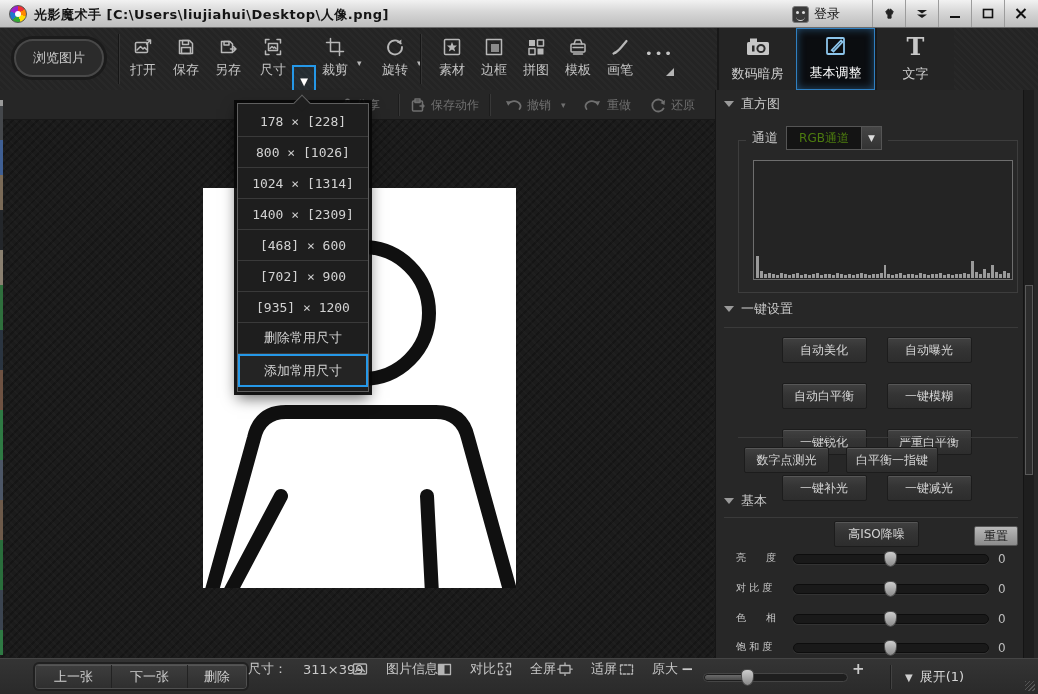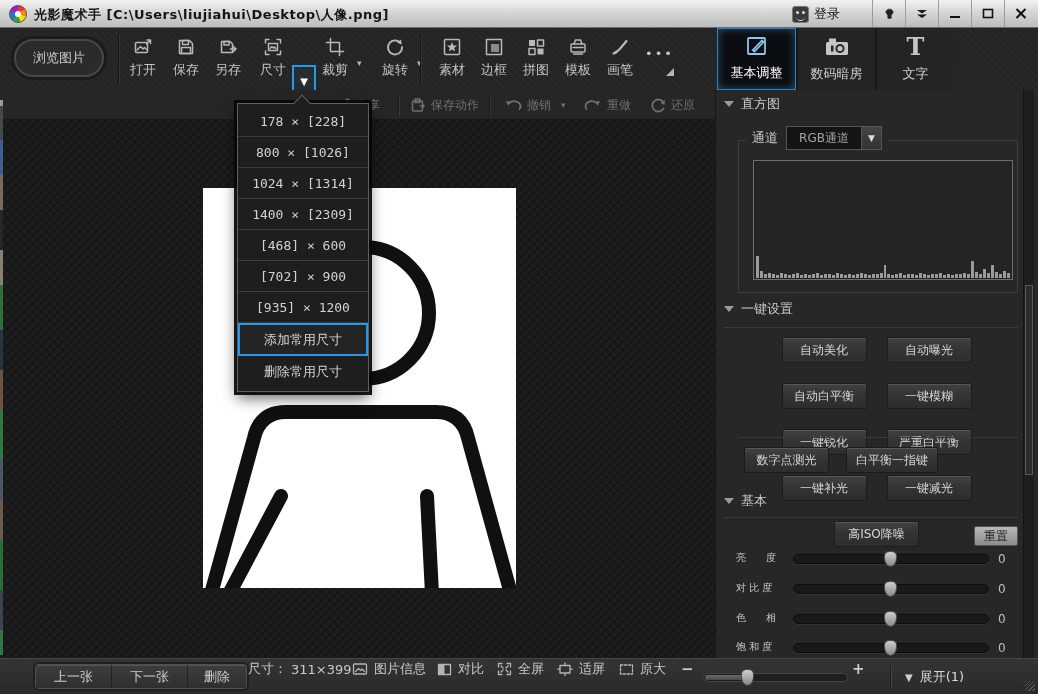--- a/index.html
+++ b/index.html
@@ -83,21 +83,21 @@
 
   
   .rpanel{position:absolute;left:715px;top:90px;width:323px;height:568px;background:#272727;border-left:1px solid #161616;}
   .sechead{position:absolute;left:8px;height:18px;display:flex;align-items:center;gap:7px;color:#c9c9c9;font-size:13px;}
   .sechead .tri{width:0;height:0;border-left:5px solid transparent;border-right:5px solid transparent;border-top:6px solid #9a9a9a;}
   .secline{position:absolute;left:8px;right:20px;height:1px;background:#3a3a3a;}
   .groupbox{position:absolute;left:22px;top:50px;width:280px;height:153px;border:1px solid #3d3d3d;}
   .chrow{position:absolute;left:30px;top:35px;height:26px;display:flex;align-items:center;gap:8px;background:#272727;padding:0 6px;z-index:2;}
   .chlabel{color:#c9c9c9;font-size:13px;}
   .chselect{width:96px;height:24px;background:#141414;border:1px solid #555;display:flex;align-items:stretch;}
-  .chselect .chval{flex:1;display:flex;align-items:center;justify-content:center;font-size:12px;color:#a3a3a3;}
+  .chselect .chval{flex:1;display:flex;align-items:center;justify-content:center;font-size:12px;color:#4d7c0f;}
   .chselect .charrow{width:20px;background:linear-gradient(#454545,#333);border-left:1px solid #555;
     display:flex;align-items:center;justify-content:center;color:#ddd;font-size:9px;}
   .histframe{position:absolute;left:37px;top:70px;width:260px;height:120px;border:1px solid #6e6e6e;background:#242424;}
   .histbars{position:absolute;left:2px;right:2px;bottom:1px;height:24px;display:flex;align-items:flex-end;gap:1px;}
   .hbar{width:3px;background:#9a9a9a;}
   .okgrid{position:absolute;left:28px;top:247px;width:265px;display:flex;flex-wrap:wrap;gap:20px;justify-content:center;}
   .rbtn{width:85px;height:26px;background:linear-gradient(#414141,#343434 45%,#2d2d2d);
     border:1px solid #1c1c1c;box-shadow:inset 0 1px 0 #575757;border-radius:2px;
     display:flex;align-items:center;justify-content:center;color:#d6d6d6;font-size:12px;}
   .okextra{position:absolute;left:28px;top:357px;display:flex;gap:17px;}
@@ -115,21 +115,21 @@
   .scrollthumb{position:absolute;left:1px;top:195px;width:8px;height:190px;background:#2d2d2d;border:1px solid #5a5a5a;}
 
   
   .statusbar{position:absolute;left:0;top:658px;width:1038px;height:36px;background:linear-gradient(#343434,#2a2a2a);
     border-top:1px solid #454545;}
   .navgroup{position:absolute;left:35px;top:5px;height:25px;display:flex;border:1px solid #4f4f4f;border-radius:4px;
     overflow:hidden;box-shadow:0 0 0 2px #202020;}
   .navbtn{height:100%;background:linear-gradient(#3d3d3d,#2f2f2f);border-right:1px solid #222;
     box-shadow:inset 0 1px 0 #555;display:flex;align-items:center;justify-content:center;color:#cfcfcf;font-size:13px;}
   .navbtn:last-child{border-right:none;}
-  .sb-item{position:absolute;top:0;height:20px;display:flex;align-items:center;gap:6px;color:#c9c9c9;font-size:13px;}
+  .sb-item{position:absolute;top:0;height:20px;display:flex;align-items:center;gap:18px;color:#c9c9c9;font-size:13px;}
   .sb-item svg{stroke:#b5b5b5;fill:none;stroke-width:1.3;stroke-linecap:round;stroke-linejoin:round;}
   .zoomtrack{position:absolute;left:703px;top:14px;width:145px;height:9px;border-radius:5px;background:#1e1e1e;border:1px solid #454545;}
   .zoomfill{position:absolute;left:1px;top:1px;height:5px;width:42px;border-radius:4px;background:linear-gradient(#6a6a6a,#4a4a4a);}
   .zoomthumb{position:absolute;left:37px;top:-5px;width:13px;height:17px;background:linear-gradient(#cdcdcd,#888);
     border:1px solid #4a4a4a;border-radius:6px 6px 7px 7px/5px 5px 10px 10px;}
   .zoomsign{color:#c9c9c9;font-size:15px;font-weight:bold;}
   .sb-sep{position:absolute;left:890px;top:6px;width:1px;height:24px;background:#1f1f1f;box-shadow:1px 0 0 #424242;}
   .expand{position:absolute;left:905px;top:0;height:36px;display:flex;align-items:center;gap:7px;color:#d6d6d6;font-size:13px;}
   .expand .ecaret{font-size:10px;color:#cfcfcf;}
   .grip{position:absolute;right:3px;bottom:3px;width:10px;height:10px;
@@ -296,40 +296,40 @@
           </svg>
       </span>
       <span class="tlabel">画笔</span>
     </div>
     <div class="morebtn">
       <span class="dots">•••</span>
       <span class="corner"></span>
     </div>
 
     <div class="tabs">
-      <div class="tab active">
-        <span class="tico">
-          <svg width="26" height="26" viewBox="0 0 26 26" fill="none" stroke="#8cc4ea" stroke-width="1.8" stroke-linecap="round">
-              <rect x="4" y="5" width="17" height="16" rx="1"></rect>
-              <path d="M9 17 L18 7.5 M18 7.5 L19.5 9 L10.5 18.5 L8.8 17.2 Z"></path>
-            </svg>
-        </span>
-        <span class="tlab">基本调整</span>
-      </div>
       <div class="tab">
         <span class="tico">
           <svg width="28" height="26" viewBox="0 0 28 26">
               <rect x="3" y="8" width="22" height="13" rx="1.5" fill="#c6c6c6"></rect>
               <rect x="6" y="4.5" width="7" height="3.5" fill="#c6c6c6"></rect>
               <rect x="8" y="11.5" width="2.5" height="6" fill="#2a2a2a"></rect>
               <circle cx="17" cy="14.5" r="3.6" fill="none" stroke="#2a2a2a" stroke-width="2"></circle>
             </svg>
         </span>
         <span class="tlab">数码暗房</span>
       </div>
+      <div class="tab active">
+        <span class="tico">
+          <svg width="26" height="26" viewBox="0 0 26 26" fill="none" stroke="#8cc4ea" stroke-width="1.8" stroke-linecap="round">
+              <rect x="4" y="5" width="17" height="16" rx="1"></rect>
+              <path d="M9 17 L18 7.5 M18 7.5 L19.5 9 L10.5 18.5 L8.8 17.2 Z"></path>
+            </svg>
+        </span>
+        <span class="tlab">基本调整</span>
+      </div>
       <div class="tab">
         <span class="tico">
             <span class="t-letter">T</span>
           </span>
         <span class="tlab">文字</span>
       </div>
     </div>
   </div>
 
   <div class="actionbar">
@@ -390,22 +390,22 @@
 
   <div class="sizemenu">
     <div class="arrow"></div>
     <div class="mi">178 × [228]</div>
     <div class="mi">800 × [1026]</div>
     <div class="mi">1024 × [1314]</div>
     <div class="mi">1400 × [2309]</div>
     <div class="mi">[468] × 600</div>
     <div class="mi">[702] × 900</div>
     <div class="mi">[935] × 1200</div>
+    <div class="mi cjk">删除常用尺寸</div>
     <div class="mi cjk hl">添加常用尺寸</div>
-    <div class="mi cjk">删除常用尺寸</div>
   </div>
 
   <div class="rpanel">
 
     <div class="sechead" style="top:5px">
       <span class="tri"></span>
       <span>直方图</span>
     </div>
     <div class="groupbox"></div>
     <div class="chrow">

